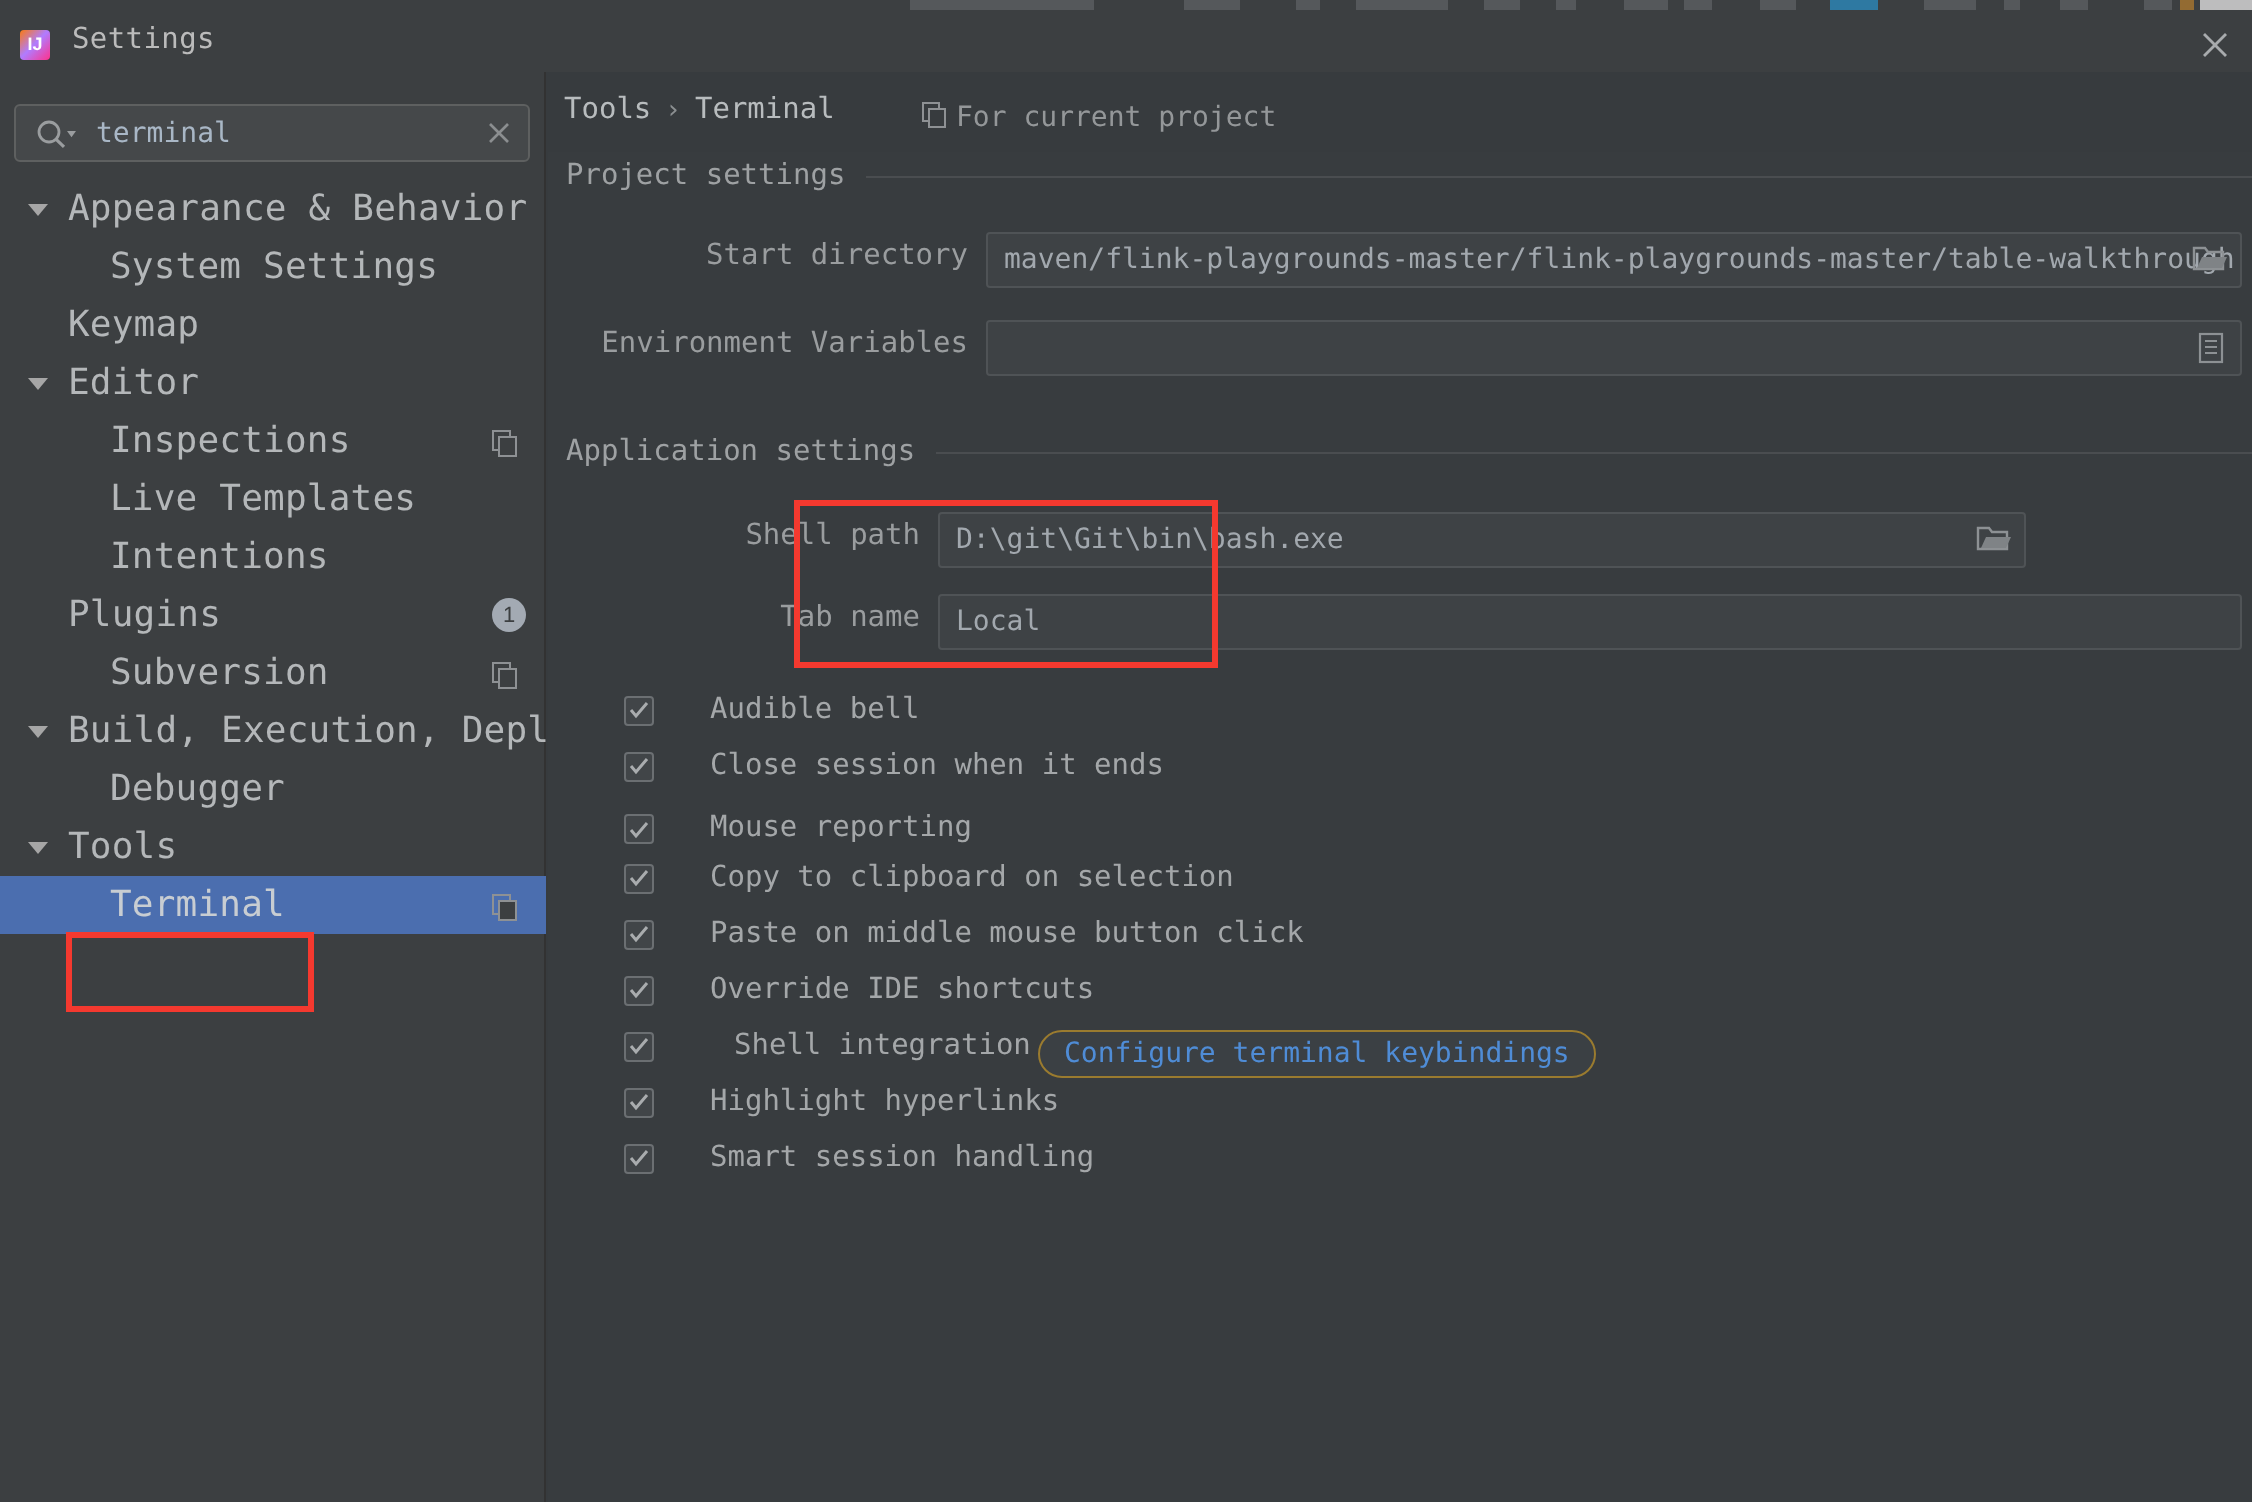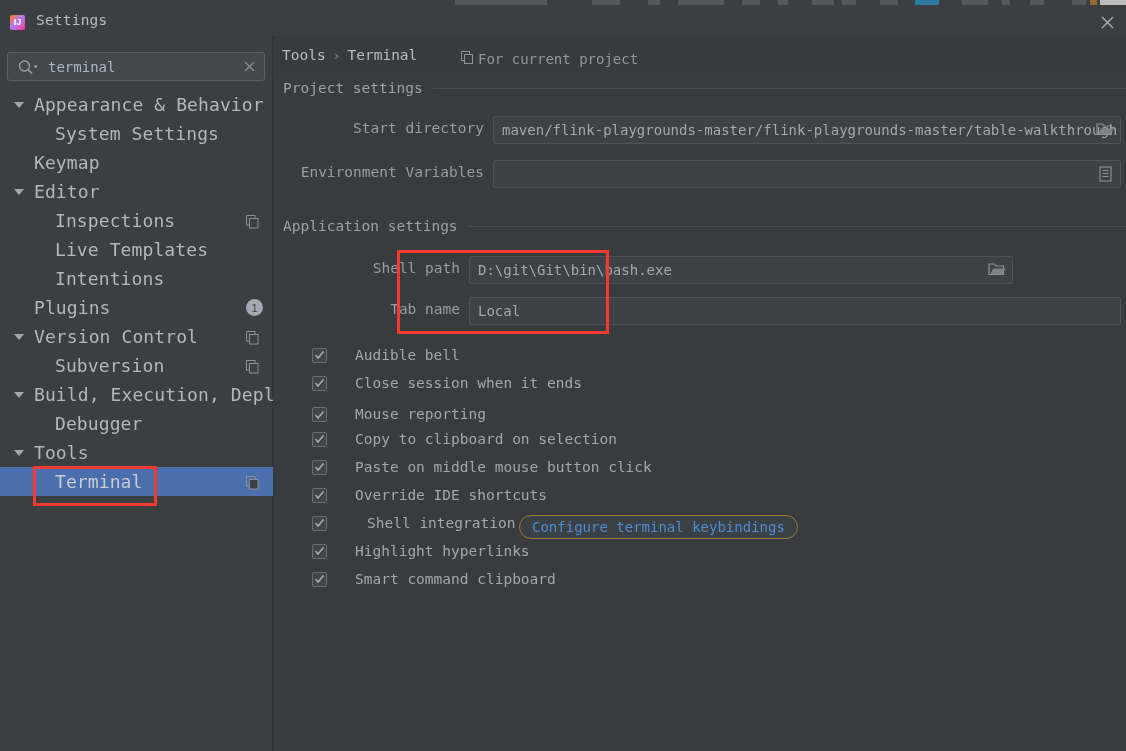--- a/index.html
+++ b/index.html
@@ -275,28 +275,20 @@
           <div class="tree-row lvl2">
             <span class="label">Live Templates</span>
           </div>
           <div class="tree-row lvl2">
             <span class="label">Intentions</span>
           </div>
           <div class="tree-row lvl1">
             <span class="label">Plugins</span>
             <span class="badge">1</span>
           </div>
-          <div class="tree-row lvl0">
-            <span class="arrow"></span>
-            <span class="label">Version Control</span>
-            <span class="copy-icon"><svg width="13" height="14" viewBox="0 0 13 14">
-                <rect x="0.5" y="0.5" width="8.5" height="9.5" fill="none" stroke="#8e9194" stroke-width="1"></rect>
-                <rect x="3.5" y="3.5" width="8.5" height="9.5" fill="#3c3f41" stroke="#8e9194" stroke-width="1"></rect>
-              </svg></span>
-          </div>
           <div class="tree-row lvl2">
             <span class="label">Subversion</span>
             <span class="copy-icon"><svg width="13" height="14" viewBox="0 0 13 14">
                 <rect x="0.5" y="0.5" width="8.5" height="9.5" fill="none" stroke="#8e9194" stroke-width="1"></rect>
                 <rect x="3.5" y="3.5" width="8.5" height="9.5" fill="#3c3f41" stroke="#8e9194" stroke-width="1"></rect>
               </svg></span>
           </div>
           <div class="tree-row lvl0">
             <span class="arrow"></span>
             <span class="label">Build, Execution, Deployment</span>
@@ -454,21 +446,21 @@
                 </svg>
               </span>
               <span class="cblabel">Highlight hyperlinks</span>
             </div>
             <div class="cbrow" style="top: 492px;">
               <span class="cbox">
                 <svg width="11" height="10" viewBox="0 0 11 10">
                   <polyline points="1.5,5 4,8 9.5,1.5" fill="none" stroke="#a9acae" stroke-width="1.5"></polyline>
                 </svg>
               </span>
-              <span class="cblabel">Smart command clipboard</span>
+              <span class="cblabel">Smart session handling</span>
             </div>
           </div>
 
         <div class="linkbtn" style="left:245px; top:439px;">
           <span>Configure terminal keybindings</span>
         </div>
 
         <div class="redbox" style="left:123px; top:174px; width:212px; height:84px;"></div>
       </div>
     </div>

